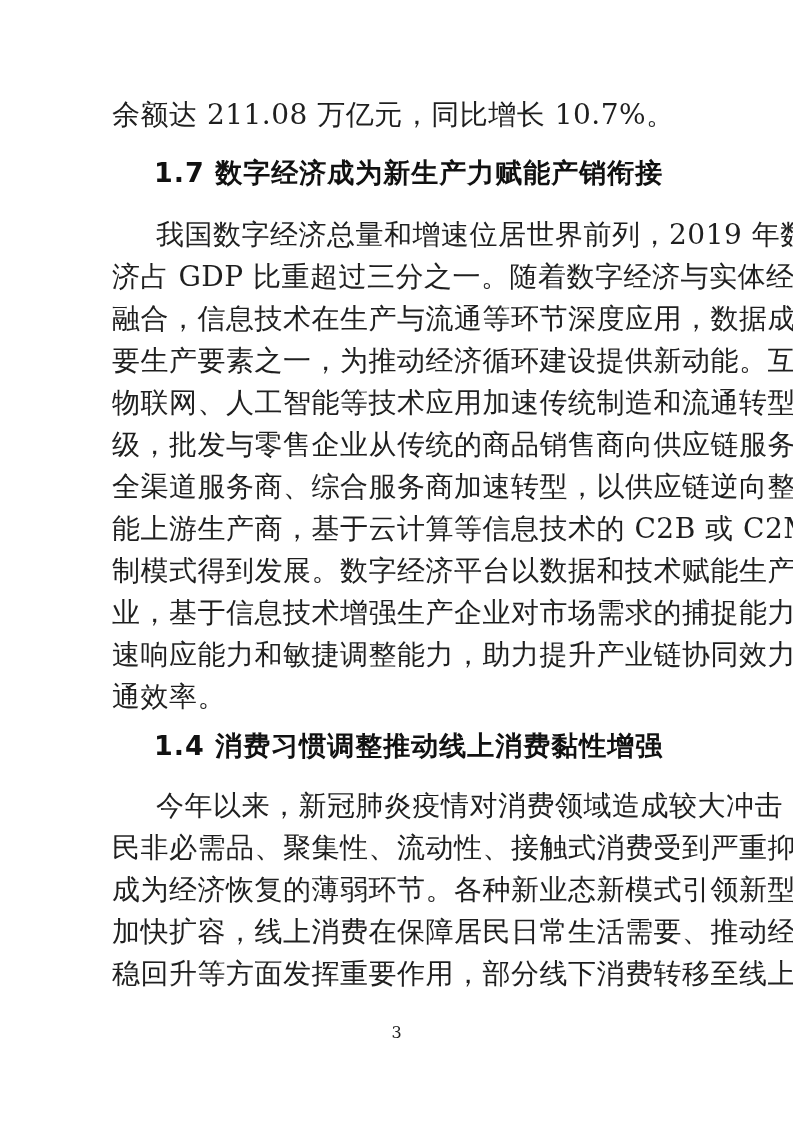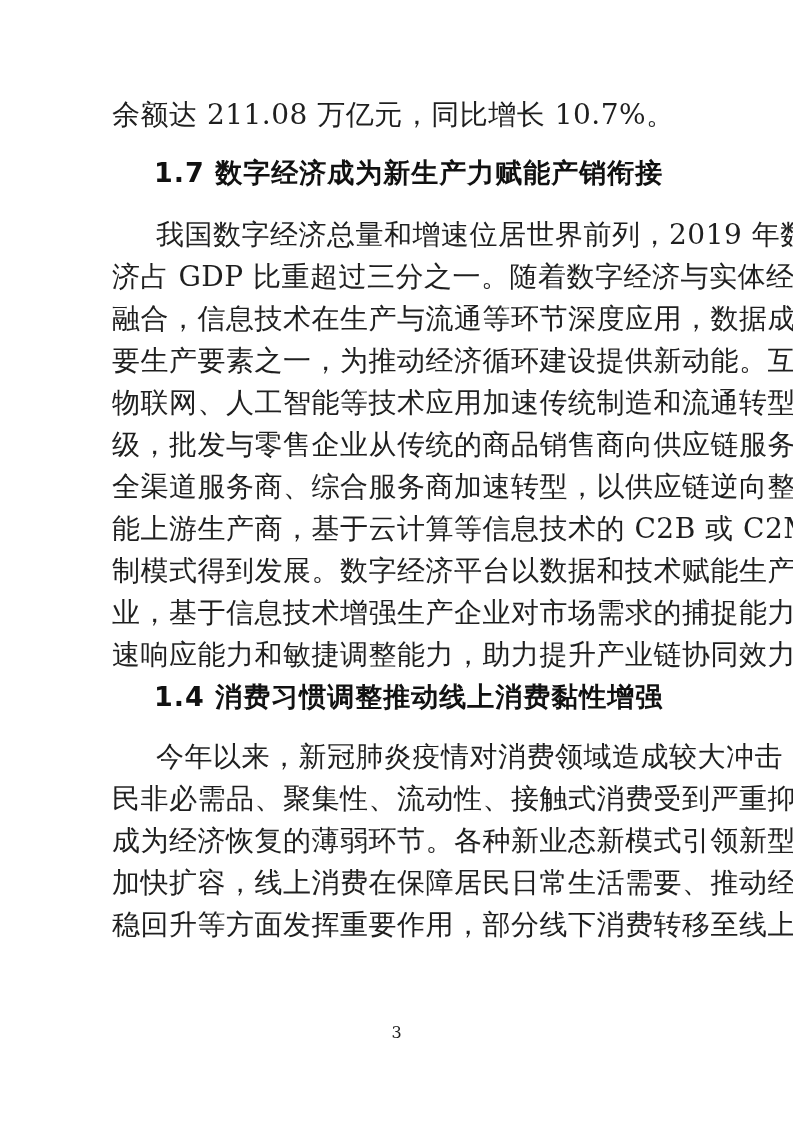--- a/index.html
+++ b/index.html
@@ -44,21 +44,21 @@
     font-weight: bold;
     font-size: 27px;
     line-height: 42px;
     height: 42px;
     margin-left: 42px;
     letter-spacing: 1px;
     color: #111;
   }
   .heading-13 { margin-top: 16px; }
   .para-1 { margin-top: 20px; }
-  .heading-14 { margin-top: 0; }
+  .heading-14 { margin-top: 7px; }
   .para-2 { margin-top: 18px; }
   .page-number {
     position: absolute;
     left: 0;
     right: 0;
     top: 1022px;
     text-align: center;
     font-family: "DejaVu Serif", "Liberation Serif", serif;
     font-size: 16px;
     line-height: 22px;
@@ -80,20 +80,21 @@
       <div class="line">济占 GDP 比重超过三分之一。随着数字经济与实体经济加速</div>
       <div class="line">融合，信息技术在生产与流通等环节深度应用，数据成为重</div>
       <div class="line">要生产要素之一，为推动经济循环建设提供新动能。互联网、</div>
       <div class="line">物联网、人工智能等技术应用加速传统制造和流通转型升</div>
       <div class="line">级，批发与零售企业从传统的商品销售商向供应链服务商、</div>
       <div class="line">全渠道服务商、综合服务商加速转型，以供应链逆向整合赋</div>
       <div class="line">能上游生产商，基于云计算等信息技术的 C2B 或 C2M 反向定</div>
       <div class="line">制模式得到发展。数字经济平台以数据和技术赋能生产企</div>
       <div class="line">业，基于信息技术增强生产企业对市场需求的捕捉能力、快</div>
       <div class="line">速响应能力和敏捷调整能力，助力提升产业链协同效力和流</div>
+      <div class="line open">通效率。</div>
     </div>
 
     <div class="heading heading-14">1.4 消费习惯调整推动线上消费黏性增强</div>
 
     <div class="para-2">
       <div class="line indent">今年以来，新冠肺炎疫情对消费领域造成较大冲击，居</div>
       <div class="line">民非必需品、聚集性、流动性、接触式消费受到严重抑制，</div>
       <div class="line">成为经济恢复的薄弱环节。各种新业态新模式引领新型消费</div>
       <div class="line">加快扩容，线上消费在保障居民日常生活需要、推动经济企</div>
       <div class="line">稳回升等方面发挥重要作用，部分线下消费转移至线上，线</div>

